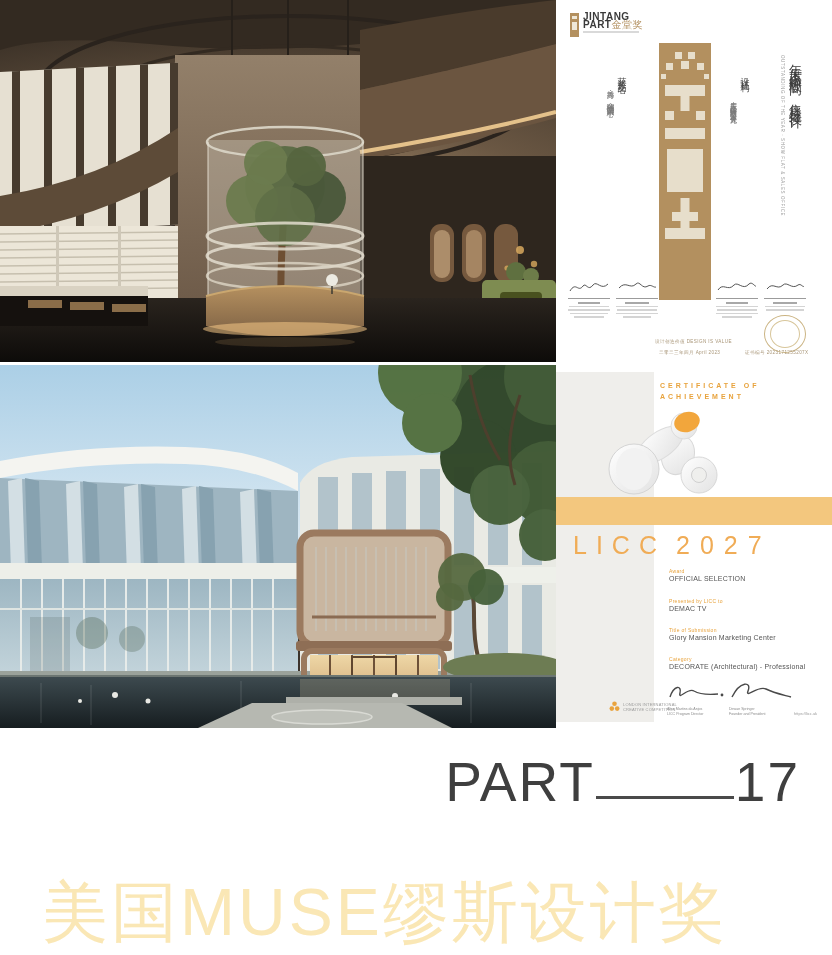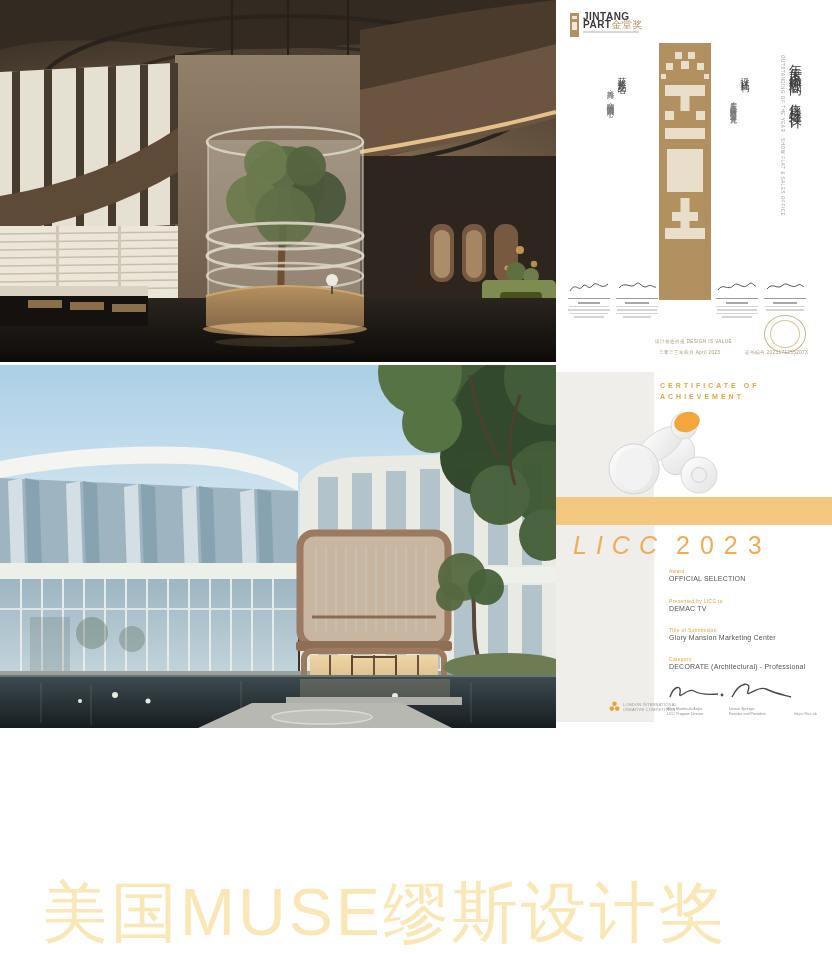--- a/index.html
+++ b/index.html
@@ -40,21 +40,21 @@
   .jt-seal{left:208px;top:315px;width:40px;height:36px;border:1.2px solid #cbb483;border-radius:50%;}
   .jt-seal:before{content:"";position:absolute;left:5px;top:4px;right:5px;bottom:4px;border:1px solid #d8c69b;border-radius:50%;}
   .jt-foot{font-size:4.6px;color:#a89577;letter-spacing:.4px;white-space:nowrap;}
 
   
   .cert-licc{left:556px;top:365px;width:276px;height:370px;background:#fff;}
   .licc-gray{left:0;top:7px;width:98px;height:350px;background:#efeeeb;}
   .licc-band{left:0;top:132px;width:276px;height:28px;background:#f3c77e;}
   .licc-head{left:104px;top:15px;font-size:7px;font-weight:bold;color:#e8a33d;letter-spacing:3px;line-height:11px;}
   .licc-title{top:166px;font-size:25px;color:#f0ac56;font-weight:400;}
-  .licc-word{left:17px;letter-spacing:9px;font-style:italic;}
+  .licc-word{left:17px;letter-spacing:9px;}
   .licc-year{left:120px;letter-spacing:10px;}
   .licc-row-lbl{font-size:5px;color:#e8a33d;letter-spacing:.3px;}
   .licc-row-val{font-size:7px;color:#555;letter-spacing:.2px;}
   .licc-sig-name{font-size:3.6px;color:#8b8b8b;line-height:5px;}
   .licc-web{font-size:4px;color:#9a9a9a;}
   .licc-logo{left:53px;top:336px;display:flex;gap:3px;align-items:center;}
   .licc-logo-txt{font-size:4px;color:#9a9a9a;line-height:5px;letter-spacing:.2px;}
 
   
   .part-row{position:absolute;left:0;top:750px;width:800px;text-align:right;color:#3f3f3f;
@@ -436,21 +436,21 @@
       <ellipse cx="56" cy="36" rx="27" ry="13" transform="rotate(-35 56 36)" fill="url(#gtro)" stroke="#dcdcdc"></ellipse>
       <circle cx="30" cy="60" r="25" fill="url(#gtro)" stroke="#d4d4d4"></circle>
       <ellipse cx="30" cy="60" rx="18" ry="21" fill="#f2f2f2"></ellipse>
       <circle cx="95" cy="66" r="18" fill="url(#gtro)" stroke="#d8d8d8"></circle>
       <circle cx="95" cy="66" r="7.5" fill="#efefed" stroke="#d0d0d0"></circle>
       <circle cx="80" cy="17" r="13" fill="url(#gtro)" stroke="#dcdcdc"></circle>
       <ellipse cx="83" cy="13" rx="13" ry="10" transform="rotate(-18 83 13)" fill="#f2a63c"></ellipse>
     </svg>
 
     <div class="abs licc-title licc-word">LICC</div>
-    <div class="abs licc-title licc-year">2023</div>
+    <div class="abs licc-title licc-year">2027</div>
 
     <div class="abs licc-row-lbl" style="left:113px;top:203px">Award</div>
     <div class="abs licc-row-val" style="left:113px;top:210px">OFFICIAL SELECTION</div>
     <div class="abs licc-row-lbl" style="left:113px;top:233px">Presented by LICC to</div>
     <div class="abs licc-row-val" style="left:113px;top:240px">DEMAC TV</div>
     <div class="abs licc-row-lbl" style="left:113px;top:262px">Title of Submission</div>
     <div class="abs licc-row-val" style="left:113px;top:269px">Glory Mansion Marketing Center</div>
     <div class="abs licc-row-lbl" style="left:113px;top:291px">Category</div>
     <div class="abs licc-row-val" style="left:113px;top:298px">DECORATE (Architectural) - Professional</div>
 
@@ -477,16 +477,19 @@
         <circle cx="2.8" cy="7.6" r="2.3" fill="#e9a33d"></circle>
         <circle cx="8.2" cy="7.6" r="2.3" fill="#e9a33d"></circle>
       </svg>
       <div class="licc-logo-txt">
         <div>LONDON INTERNATIONAL</div>
         <div>CREATIVE COMPETITION</div>
       </div>
     </div>
   </div>
 
+  <div class="part-row">
+    <span>PART</span><span class="sep"></span><span>17</span>
+  </div>
 
   <div class="bottom-title">美国MUSE缪斯设计奖</div>
 
 </div>
 
 </body></html>

